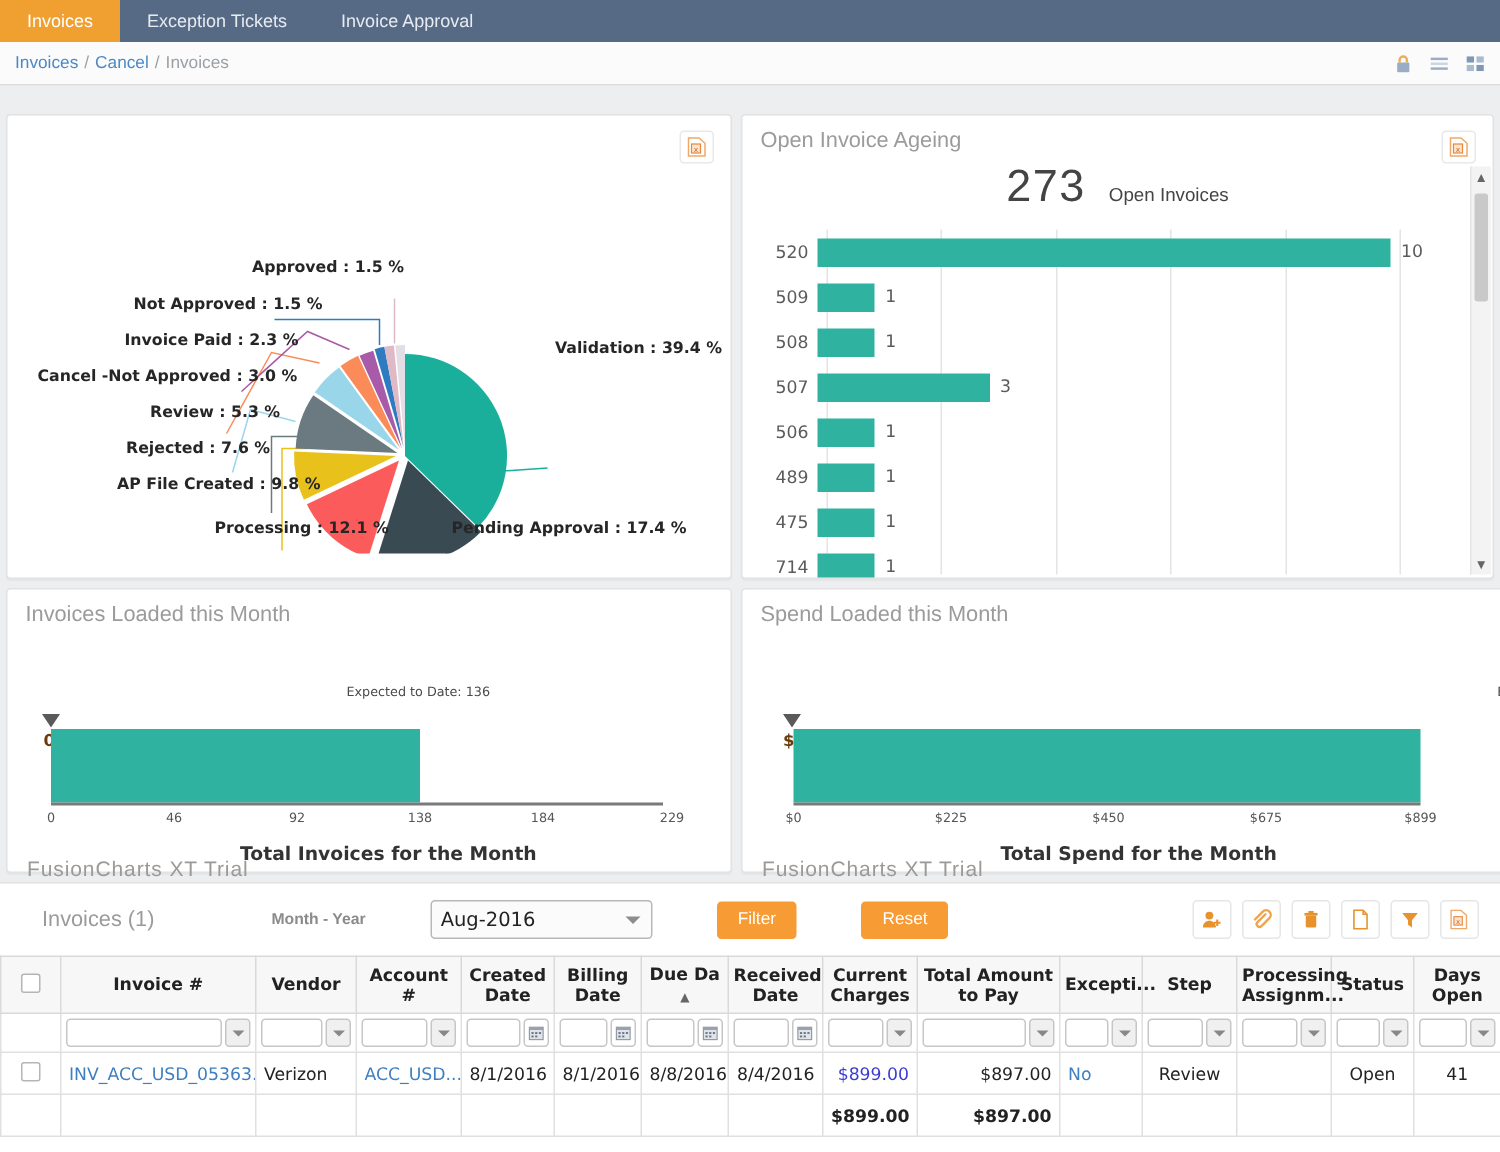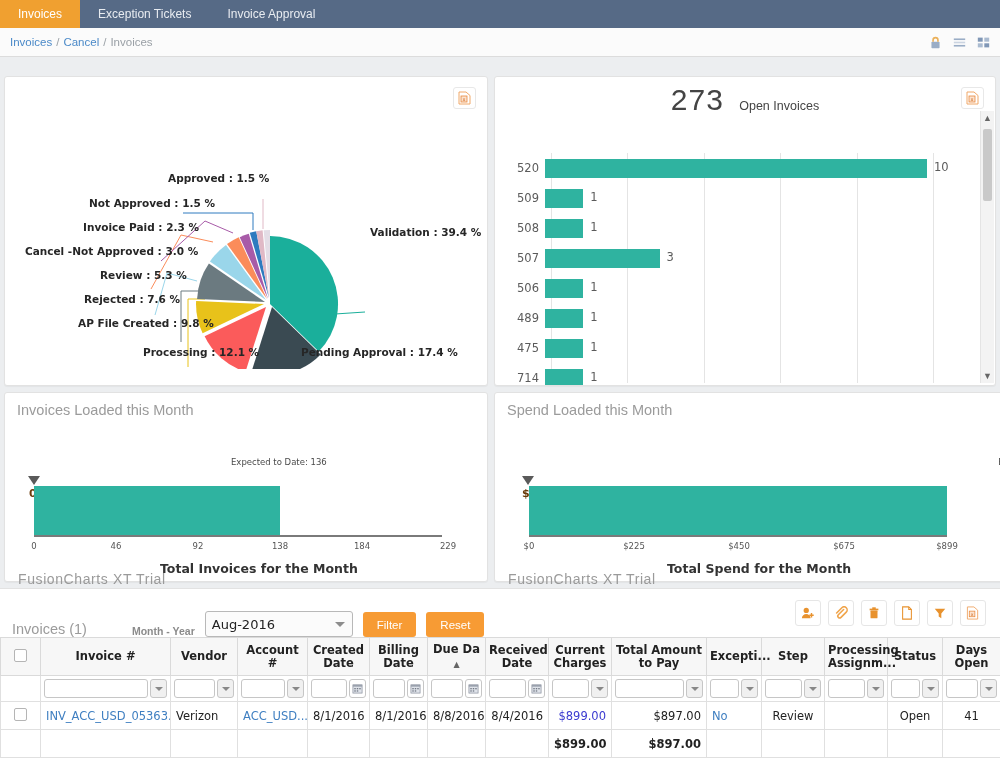--- a/index.html
+++ b/index.html
@@ -150,21 +150,21 @@
     position: absolute; width: 0; height: 0;
     border-left: 6px solid transparent; border-right: 6px solid transparent;
     border-top: 9px solid #5a5a5a;
   }
 
   
   #invPanel {
     position: absolute; left: 0; top: 588px; width: 1000px; height: 180px;
     background: #fff; border-top: 1px solid #e2e2e2;
   }
-  #invToolbar { height: 48px; position: relative; display: flex; align-items: flex-end; padding-left: 12px; }
+  #invToolbar { height: 48px; position: relative; display: flex; align-items: center; padding-left: 28px; gap: 33px; }
   #invTitle { font-size: 14.5px; color: #9b9b9b; }
   #monthLbl { margin-left: 45px; font-size: 10.5px; font-weight: bold; color: #8b8b8b; }
   #monthSel {
     margin-left: 10px; width: 148px; height: 26px;
     border: 1px solid #b8b8b8; border-radius: 3px;
     background: #fbfbfb;
     display: flex; align-items: center; padding: 0 6px;
     font-size: 13px; color: #222; position: relative; cursor: pointer;
     font-family: "DejaVu Sans", sans-serif;
   }
@@ -326,20 +326,21 @@
     <div class="plabel" style="left:79px; top:194px;">Rejected : 7.6 %</div>
     <div class="plabel" style="left:95px; top:170px;">Review : 5.3 %</div>
     <div class="plabel" style="left:20px; top:146px;">Cancel -Not Approved : 3.0 %</div>
     <div class="plabel" style="left:78px; top:122px;">Invoice Paid : 2.3 %</div>
     <div class="plabel" style="left:84px; top:98px;">Not Approved : 1.5 %</div>
     <div class="plabel" style="left:163px; top:73px;">Approved : 1.5 %</div>
   </div>
 </div>
 
 <div class="card" style="left:494px; top:76px; width:502px; height:310px; overflow:hidden;">
+  <div class="card-title">Open Invoice Ageing</div>
   <div class="xlsbtn">
     <svg width="13" height="14" viewBox="0 0 13 14">
       <path d="M1 1h7l4 3.5V13H1z" fill="#fff" stroke="#f0a868" stroke-width="1"></path>
       <rect x="3" y="5" width="6" height="6" fill="#fbe3d0" stroke="#e8883c" stroke-width=".8"></rect>
       <text x="6" y="10" font-size="5" fill="#d06a20" text-anchor="middle" font-family="DejaVu Sans">x</text>
     </svg>
   </div>
 
   <div id="ageNum">
     <span class="big">273</span>

